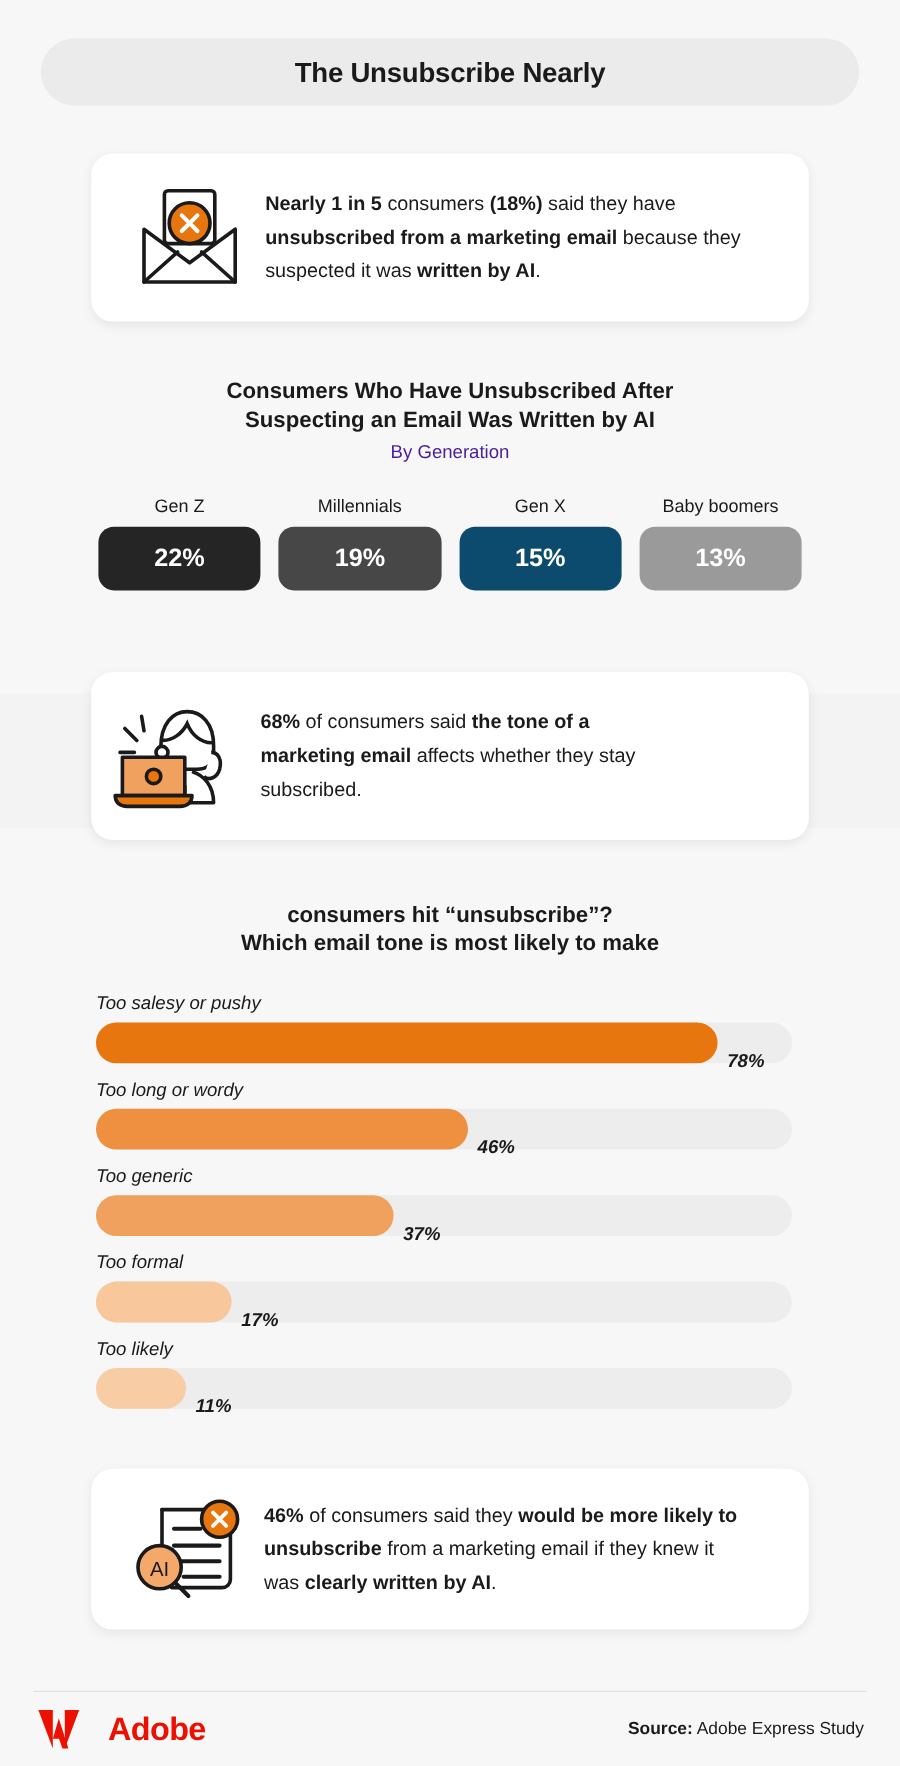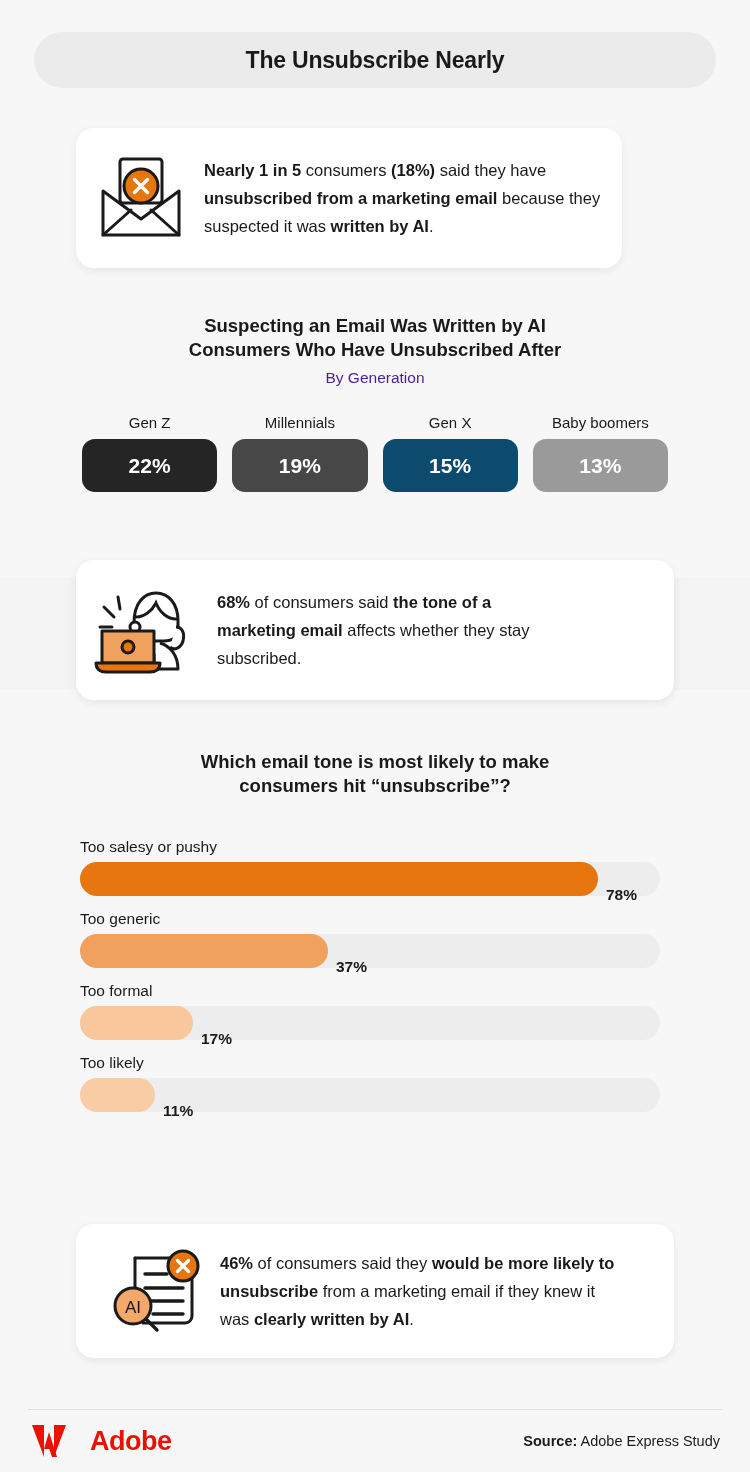--- a/index.html
+++ b/index.html
@@ -55,21 +55,21 @@
     align-items: center;
     justify-content: center;
   }
   .card-text {
     font-size: 16.5px;
     line-height: 28px;
     color: #1a1a1a;
   }
   .card-text b { font-weight: bold; }
 
-  #card-1 { left: 76px; top: 128px; width: 546px; height: 140px; padding: 0 10px; }
+  #card-1 { left: 76px; top: 128px; width: 598px; height: 140px; padding: 0 27px; }
   #card-1 .card-icon { width: 110px; }
   #card-1 .card-text { margin-left: 8px; width: 400px; }
 
   #card-2 { left: 76px; top: 560px; width: 598px; height: 140px; padding: 0 9px; }
   #card-2 .card-icon { width: 110px; }
   #card-2 .card-text { margin-left: 22px; width: 350px; }
 
   #card-3 { left: 76px; top: 1224px; width: 598px; height: 134px; padding: 0 26px; }
   #card-3 .card-icon { width: 110px; }
   #card-3 .card-text { margin-left: 8px; width: 400px; }
@@ -125,21 +125,21 @@
 
   
   .bars-section { position: absolute; left: 0; top: 750px; width: 750px; }
   .bars-title {
     text-align: center;
     font-size: 18.5px;
     font-weight: bold;
     line-height: 24px;
     color: #1a1a1a;
   }
-  .bars-list { margin-top: 40px; padding: 0 80px; }
+  .bars-list { margin-top: 30px; padding: 0 80px; font-style: italic; }
   .bar-row { margin-bottom: 14px; }
   .bar-label {
     font-size: 15.5px;
     color: #1a1a1a;
     margin-bottom: 6px;
   }
   .bar-track {
     position: relative;
     width: 580px;
     height: 34px;
@@ -212,22 +212,22 @@
         <path d="M84 80 L56 55" stroke="#1a1a1a" stroke-width="3" stroke-linecap="round"></path>
         <circle cx="46" cy="31" r="17" fill="#e8760e" stroke="#1a1a1a" stroke-width="3"></circle>
         <path d="M39.5 24.5 L52.5 37.5 M52.5 24.5 L39.5 37.5" stroke="#ffffff" stroke-width="3.4" stroke-linecap="round"></path>
       </svg>
     </div>
     <div class="card-text"><b>Nearly 1 in 5 </b><span>consumers </span><b>(18%)</b><span> said they have </span><b>unsubscribed from a marketing email</b><span> because they suspected it was </span><b>written by AI</b><span>.</span></div>
   </div>
 
   <div class="gen-section">
     <div class="gen-title">
+      <div>Consumers Who Have Unsubscribed After</div>
       <div>Suspecting an Email Was Written by AI</div>
-      <div>Consumers Who Have Unsubscribed After</div>
     </div>
     <div class="gen-sub">By Generation</div>
     <div class="gen-grid">
       <div class="gen-col">
         <div class="gen-label">Gen Z</div>
         <div class="gen-pill" style="background: rgb(37, 37, 37);">22%</div>
       </div>
       <div class="gen-col">
         <div class="gen-label">Millennials</div>
         <div class="gen-pill" style="background: rgb(71, 71, 71);">19%</div>
@@ -256,29 +256,36 @@
         <path d="M12 48 L64 48 L64 80 L12 80 Z" fill="#f0a15e" stroke="#1a1a1a" stroke-width="3" stroke-linejoin="round"></path>
         <circle cx="38" cy="64" r="6" fill="#e8760e" stroke="#1a1a1a" stroke-width="3"></circle>
         <path d="M6 80 L70 80 C70 86 66 89 60 89 L16 89 C10 89 6 86 6 80 Z" fill="#e8760e" stroke="#1a1a1a" stroke-width="3" stroke-linejoin="round"></path>
       </svg>
     </div>
     <div class="card-text"><b>68%</b><span> of consumers said </span><b>the tone of a marketing email</b><span> affects whether they stay subscribed.</span></div>
   </div>
 
   <div class="bars-section">
     <div class="bars-title">
+      <div>consumers hit “unsubscribe”?</div>
       <div>Which email tone is most likely to make</div>
-      <div>consumers hit “unsubscribe”?</div>
     </div>
     <div class="bars-list" id="bars-list">
         <div class="bar-row">
           <div class="bar-label">Too salesy or pushy</div>
           <div class="bar-track">
             <div class="bar-fill" style="width: 518px; background: rgb(232, 118, 14);"></div>
             <div class="bar-value" style="left: 526px;">78%</div>
+          </div>
+        </div>
+        <div class="bar-row">
+          <div class="bar-label">Too long or wordy</div>
+          <div class="bar-track">
+            <div class="bar-fill" style="width: 310px; background: rgb(239, 144, 64);"></div>
+            <div class="bar-value" style="left: 318px;">46%</div>
           </div>
         </div>
         <div class="bar-row">
           <div class="bar-label">Too generic</div>
           <div class="bar-track">
             <div class="bar-fill" style="width: 248px; background: rgb(240, 161, 94);"></div>
             <div class="bar-value" style="left: 256px;">37%</div>
           </div>
         </div>
         <div class="bar-row">

